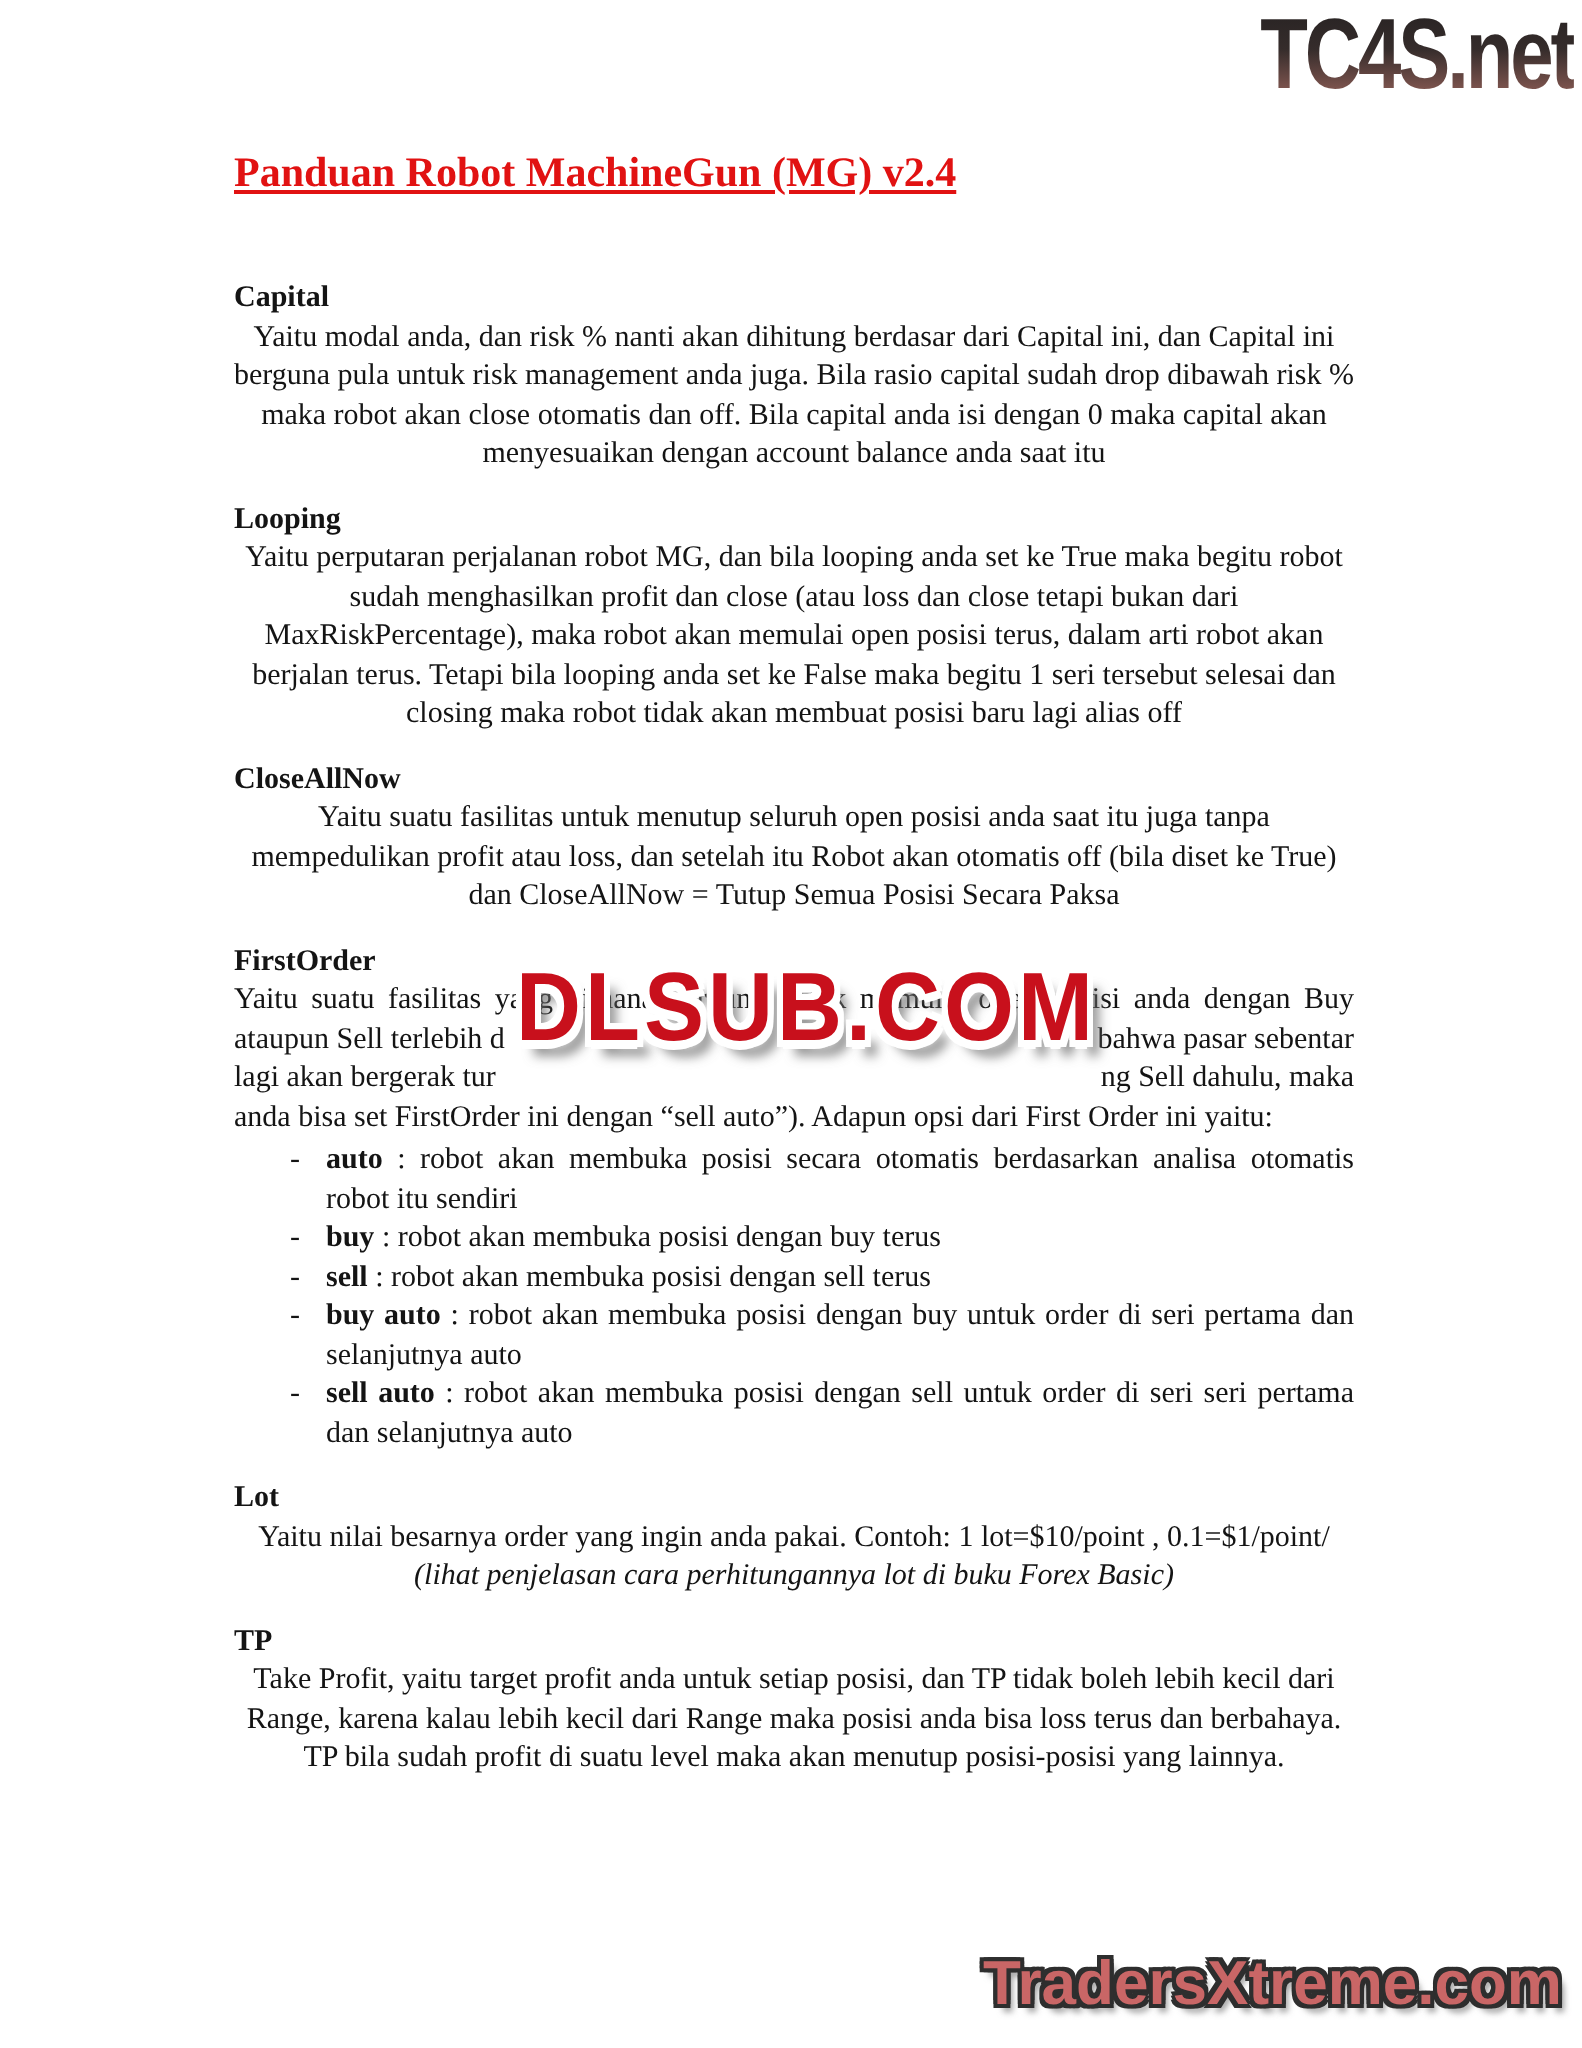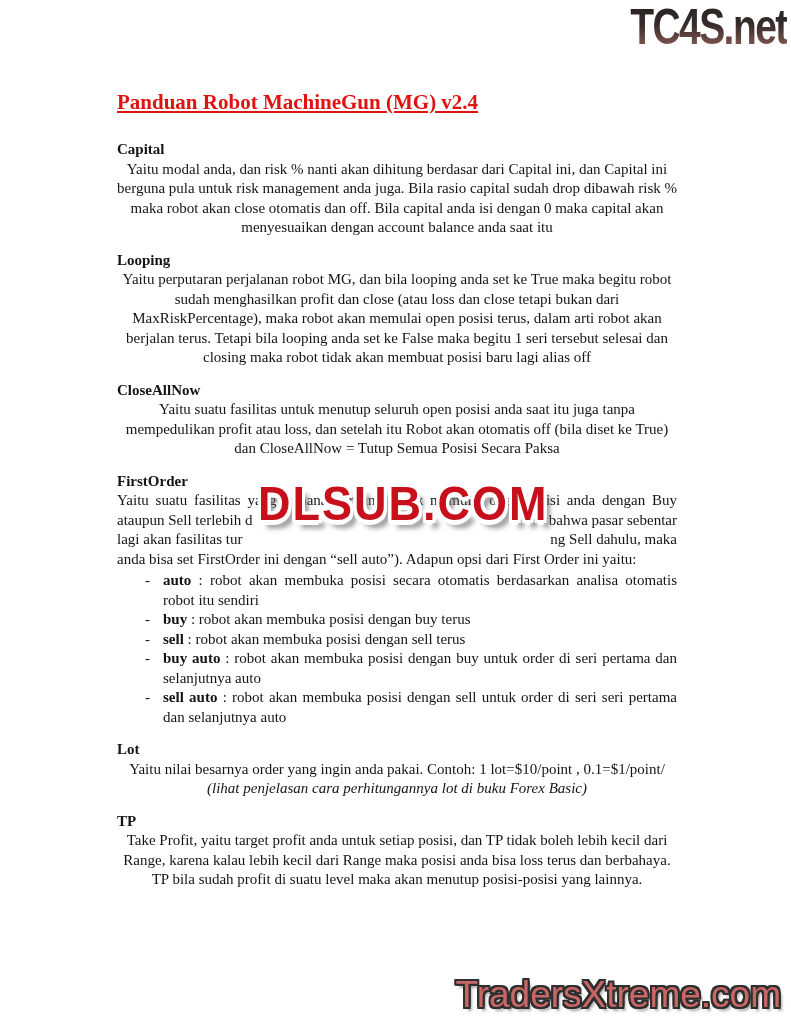--- a/index.html
+++ b/index.html
@@ -20,21 +20,21 @@
   @supports ((-webkit-background-clip:text) or (background-clip:text)) {
     .top-logo {
       background:linear-gradient(180deg, var(--top-logo-top,#262222) 0%, #352c2b 45%, var(--top-logo-bottom,#96625a) 100%);
       -webkit-background-clip:text; background-clip:text;
       color:transparent; -webkit-text-fill-color:transparent;
     }
   }
 
   
   .doc-title {
-    position:absolute; left:117px; top:90px;
+    position:absolute; left:117px; top:74px;
     font-size:21px; font-weight:bold;
     color:var(--title-red,#e11212);
     text-decoration:underline;
   }
 
   
   .content {
     position:absolute; left:117px; top:140px; width:560px;
     font-size:15px; line-height:19.5px; text-align:justify;
   }
@@ -66,22 +66,22 @@
     color:var(--watermark-red,#c8101c);
     text-shadow:
       -3px -3px 0 #fff, 3px -3px 0 #fff, -3px 3px 0 #fff, 3px 3px 0 #fff,
       -3px 0 0 #fff, 3px 0 0 #fff, 0 -3px 0 #fff, 0 4px 0 #fff,
       6px 7px 5px rgba(110,110,110,0.75);
   }
 
   
   .bottom-logo {
     position:absolute; right:10px; top:974px;
-    font-family:"Liberation Sans", sans-serif; font-weight:normal;
-    font-size:37px; letter-spacing:0px;
+    font-family:"Liberation Sans", sans-serif; font-weight:bold;
+    font-size:31px; letter-spacing:0px;
     color:var(--bottom-logo-fill,#c96666);
     text-shadow:
       -2px -2px 0 var(--bottom-logo-outline,#2e2e2e),  2px -2px 0 var(--bottom-logo-outline,#2e2e2e),
       -2px  2px 0 var(--bottom-logo-outline,#2e2e2e),  2px  2px 0 var(--bottom-logo-outline,#2e2e2e),
       -2px  0   0 var(--bottom-logo-outline,#2e2e2e),  2px  0   0 var(--bottom-logo-outline,#2e2e2e),
        0   -2px 0 var(--bottom-logo-outline,#2e2e2e),  0    2px 0 var(--bottom-logo-outline,#2e2e2e),
        3px  4px 3px rgba(90,90,90,0.6);
   }
 </style>
 </head>
@@ -111,21 +111,21 @@
     </section>
 
     <section>
       <h3>FirstOrder</h3>
       <div class="line-full">Yaitu suatu fasilitas yang dimana berguna untuk memulai open posisi anda dengan Buy</div>
       <div class="split-row">
         <span>ataupun Sell terlebih d</span>
         <span>bahwa pasar sebentar</span>
       </div>
       <div class="split-row">
-        <span>lagi akan fasilitas tur</span>
+        <span>lagi akan bergerak tur</span>
         <span>ng Sell dahulu, maka</span>
       </div>
       <div class="line-last">anda bisa set FirstOrder ini dengan “sell auto”). Adapun opsi dari First Order ini yaitu:</div>
       <ul class="bullets">
         <li>
           <span class="marker">-</span>
           <span class="opt-text"><span class="term">auto</span><span> : robot akan membuka posisi secara otomatis berdasarkan analisa otomatis robot itu sendiri</span></span>
         </li>
         <li>
           <span class="marker">-</span>

